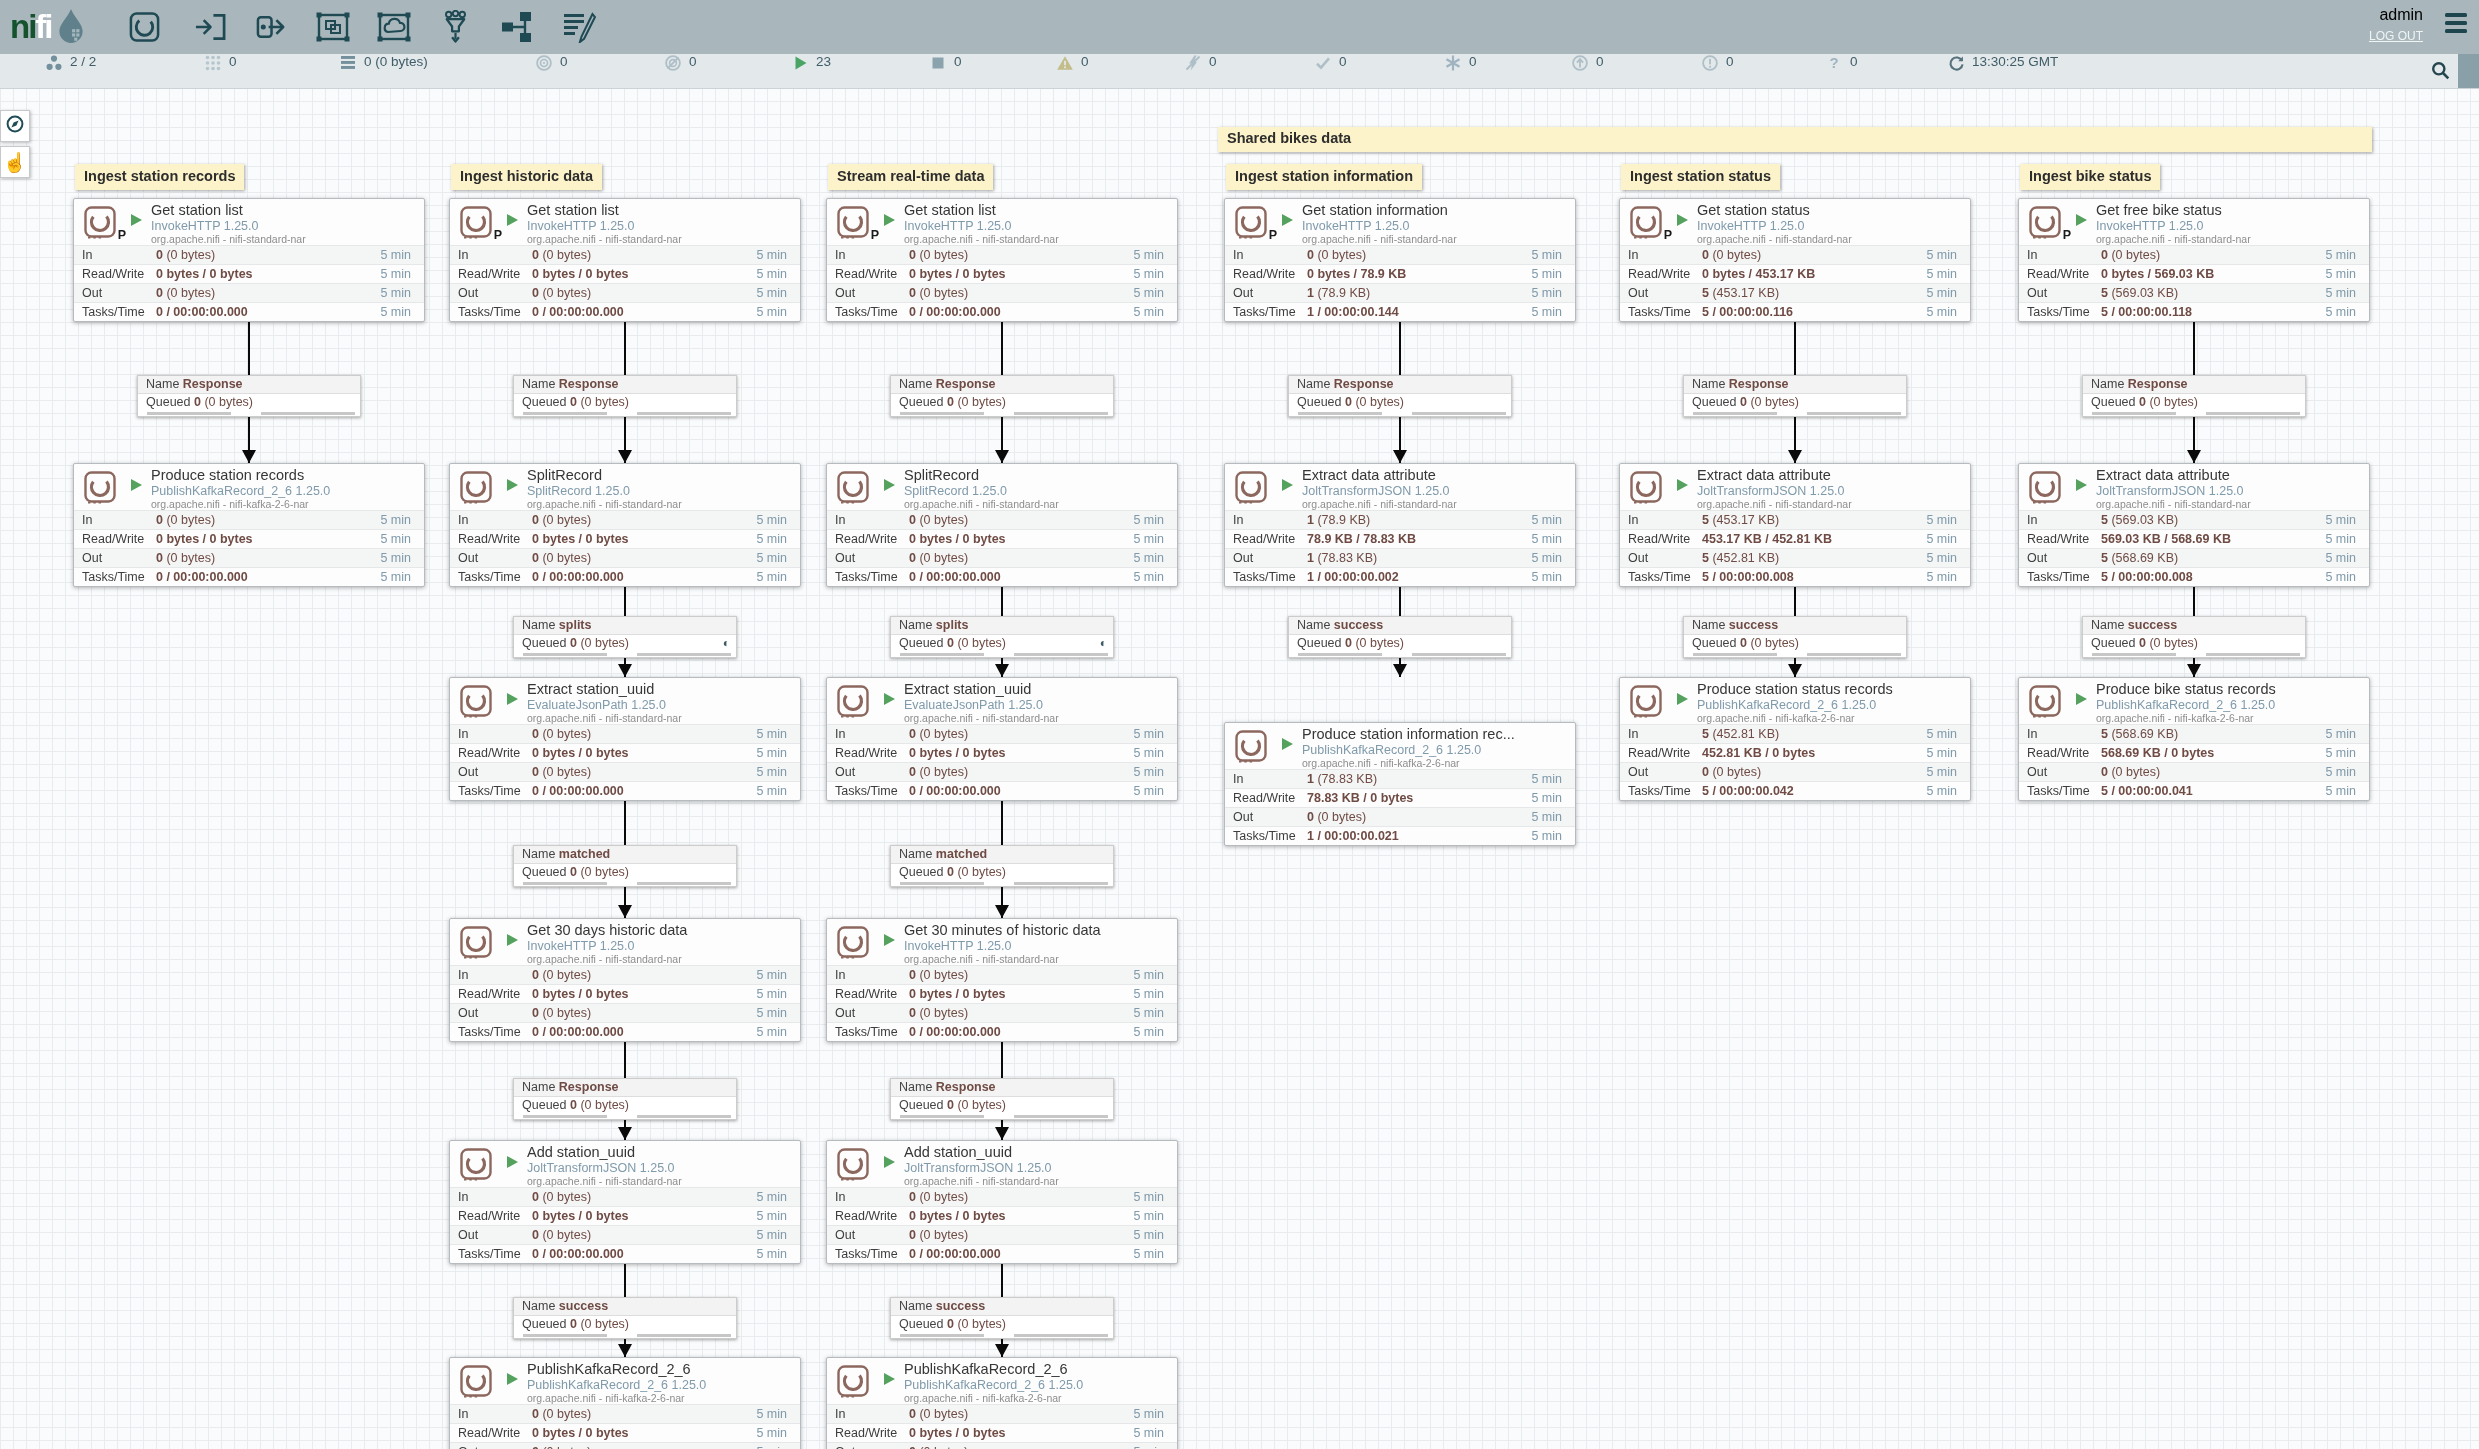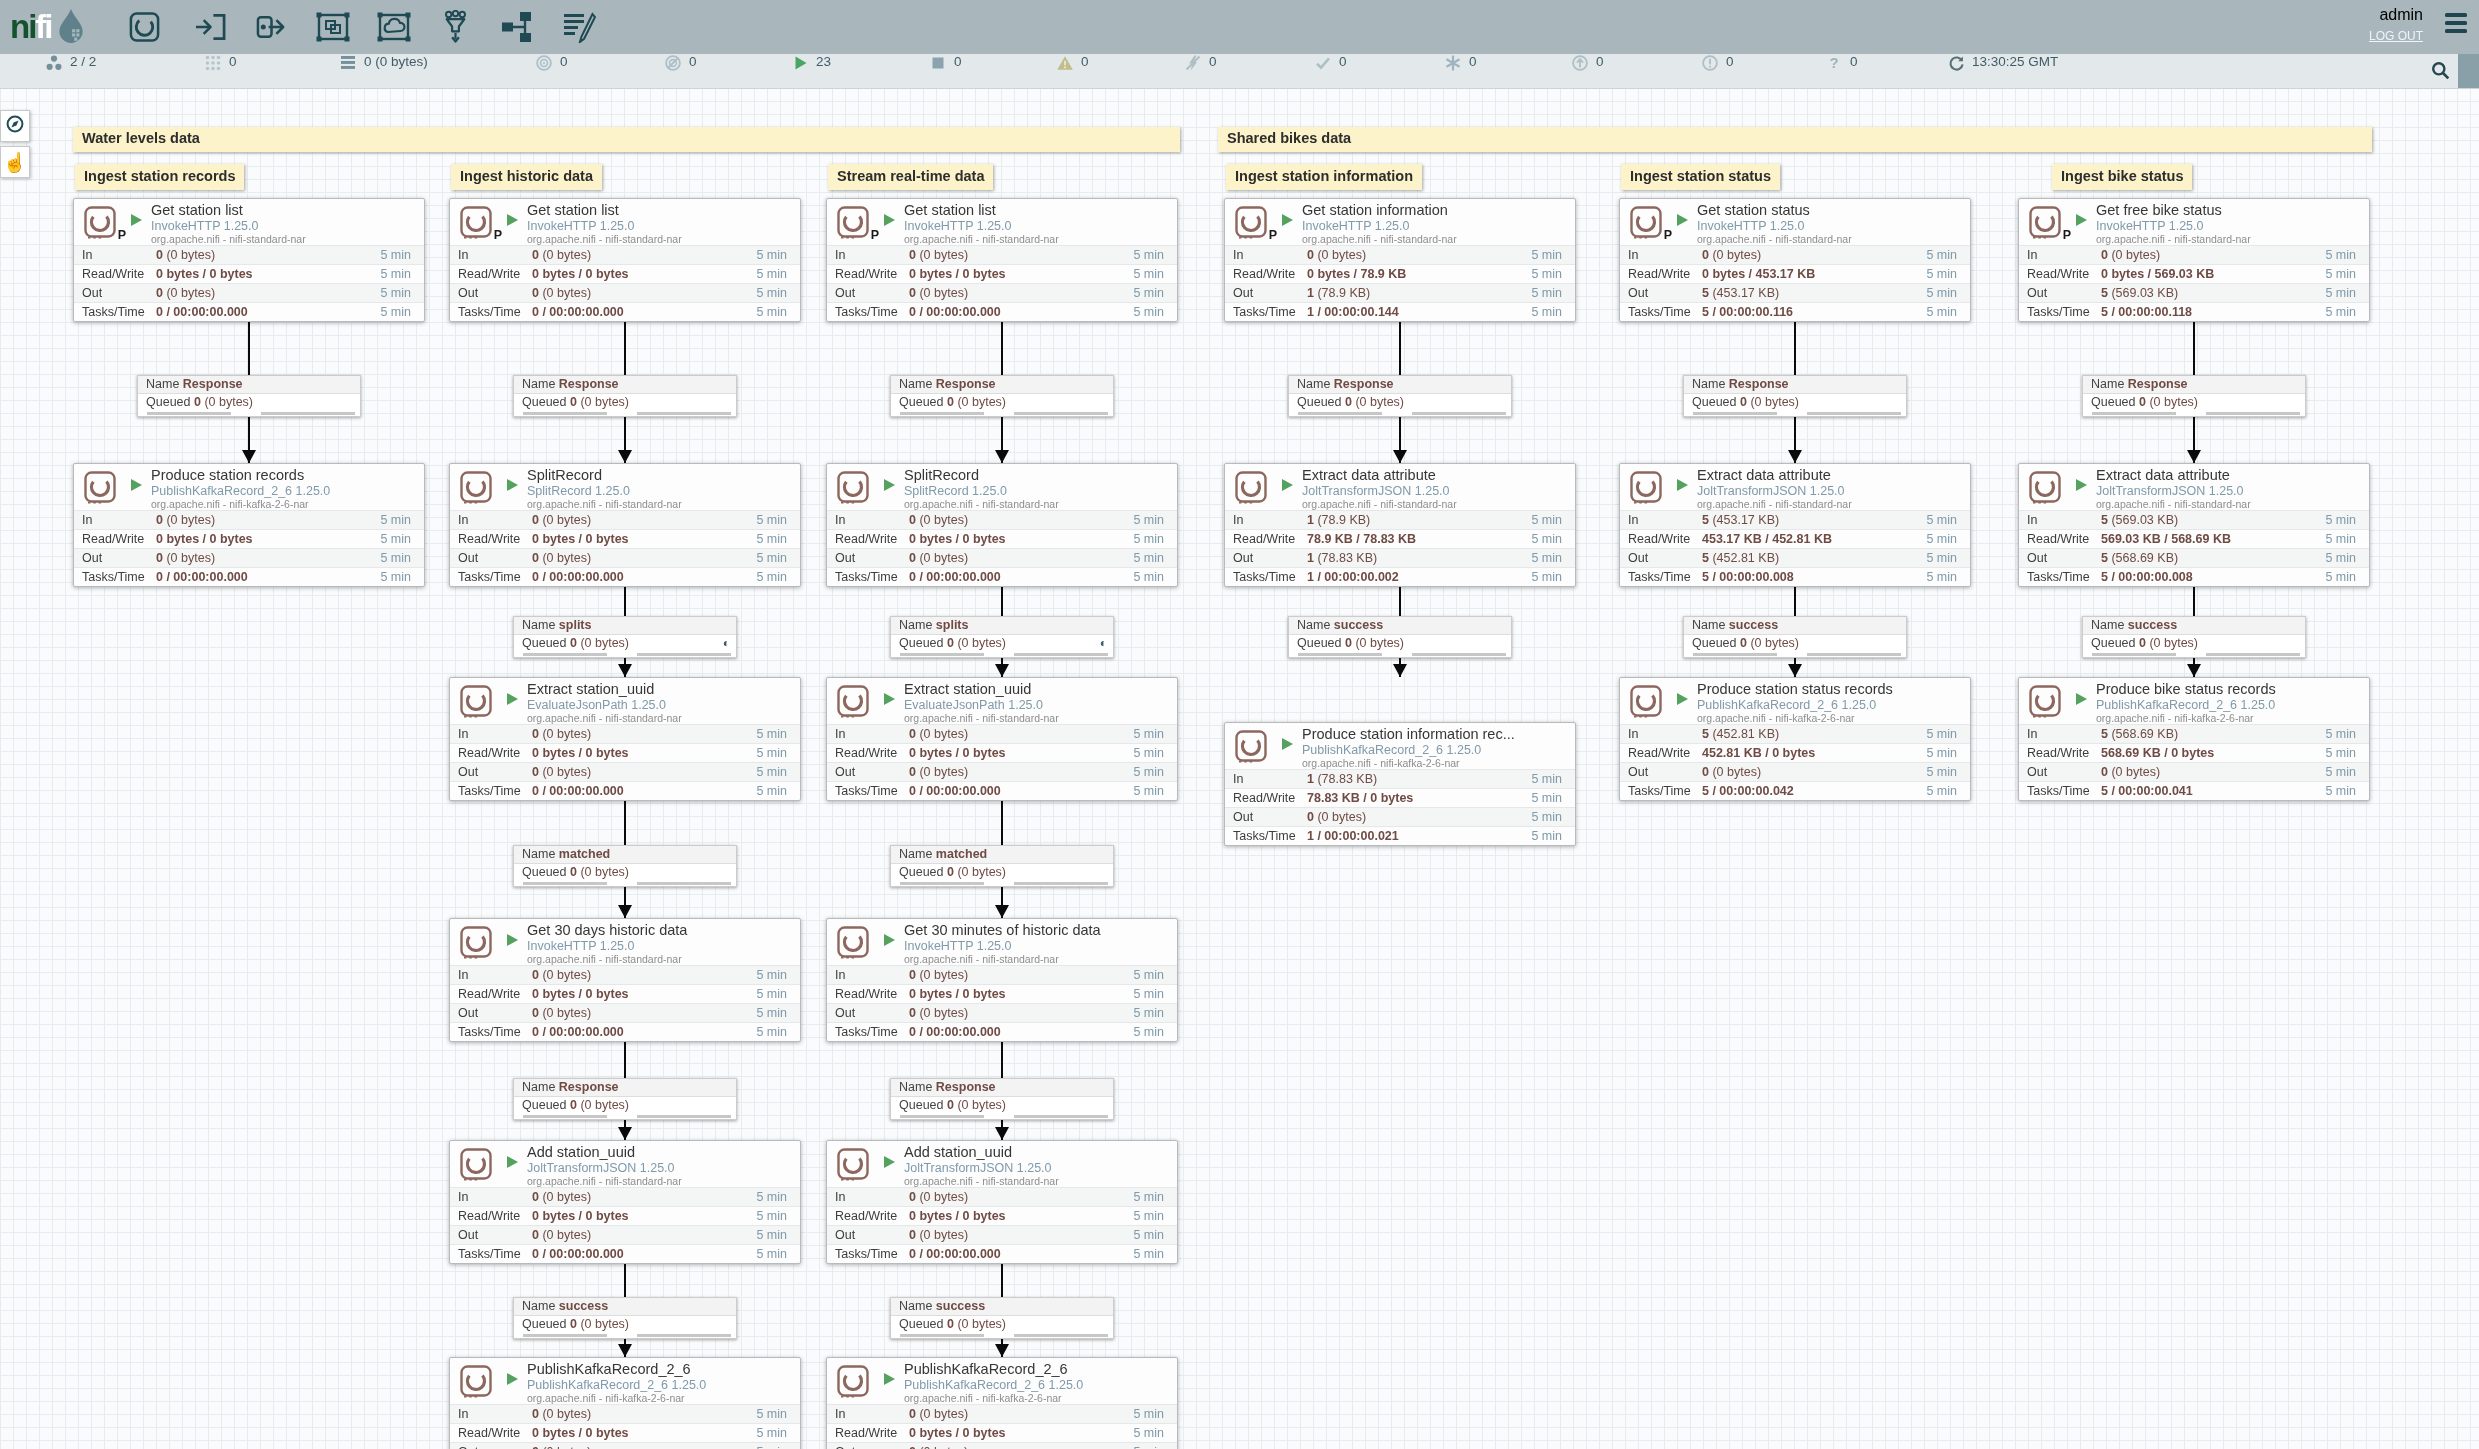--- a/index.html
+++ b/index.html
@@ -326,21 +326,20 @@
       <span><svg width="19" height="19" viewBox="0 0 19 19">
             <circle cx="7.8" cy="7.8" r="5.6" fill="none" stroke="currentColor" stroke-width="2.4"></circle>
             <path d="M12 12 L17.3 17.3" stroke="currentColor" stroke-width="2.6"></path>
           </svg></span>
     </div>
     <div class="sb-corner"></div>
   </div>
 
   <div class="canvas">
     <div id="canvas-content">
-        <div class="canvas-label group-label" style="left: 73px; top: 39px; width: 1107px; height: 25px;">Water levels data</div>
         <div class="canvas-label group-label" style="left: 1218px; top: 39px; width: 1154px; height: 25px;">Shared bikes data</div>
         <div class="canvas-label section-label" style="left: 75px; top: 76px;">Ingest station records</div>
         <div class="conn-line" style="left: 248px; top: 232px; height: 143px;"></div>
         <div class="conn-arrow" style="left: 242px; top: 362px;"></div>
         <div class="conn-label" style="left: 137px; top: 287px;">
     <div class="conn-row conn-name-row"><span class="conn-key">Name</span> <span class="conn-val">Response</span></div>
     <div class="conn-row"><span class="conn-key qk">Queued</span> <span class="q-b">0</span><span class="q-r"> (0 bytes)</span></div>
     <div class="qbars">
             <span class="qbar qbar-l"></span>
             <span class="qbar qbar-r"></span>
@@ -1275,21 +1274,21 @@
               <span class="stat-val"><span class="sv-b">0</span><span class="sv-r"> (0 bytes)</span></span>
               <span class="stat-period">5 min</span>
             </div>
       <div class="stat-row">
               <span class="stat-label">Tasks/Time</span>
               <span class="stat-val"><span class="sv-b">5 / 00:00:00.042</span><span class="sv-r"></span></span>
               <span class="stat-period">5 min</span>
             </div>
     </div>
   </div>
-        <div class="canvas-label section-label" style="left: 2020px; top: 76px; margin-left: 32px;">Ingest bike status</div>
+        <div class="canvas-label section-label" style="left: 2020px; top: 76px;">Ingest bike status</div>
         <div class="conn-line" style="left: 2193px; top: 232px; height: 143px;"></div>
         <div class="conn-arrow" style="left: 2187px; top: 362px;"></div>
         <div class="conn-label" style="left: 2082px; top: 287px;">
     <div class="conn-row conn-name-row"><span class="conn-key">Name</span> <span class="conn-val">Response</span></div>
     <div class="conn-row"><span class="conn-key qk">Queued</span> <span class="q-b">0</span><span class="q-r"> (0 bytes)</span></div>
     <div class="qbars">
             <span class="qbar qbar-l"></span>
             <span class="qbar qbar-r"></span>
           </div>
   </div>

